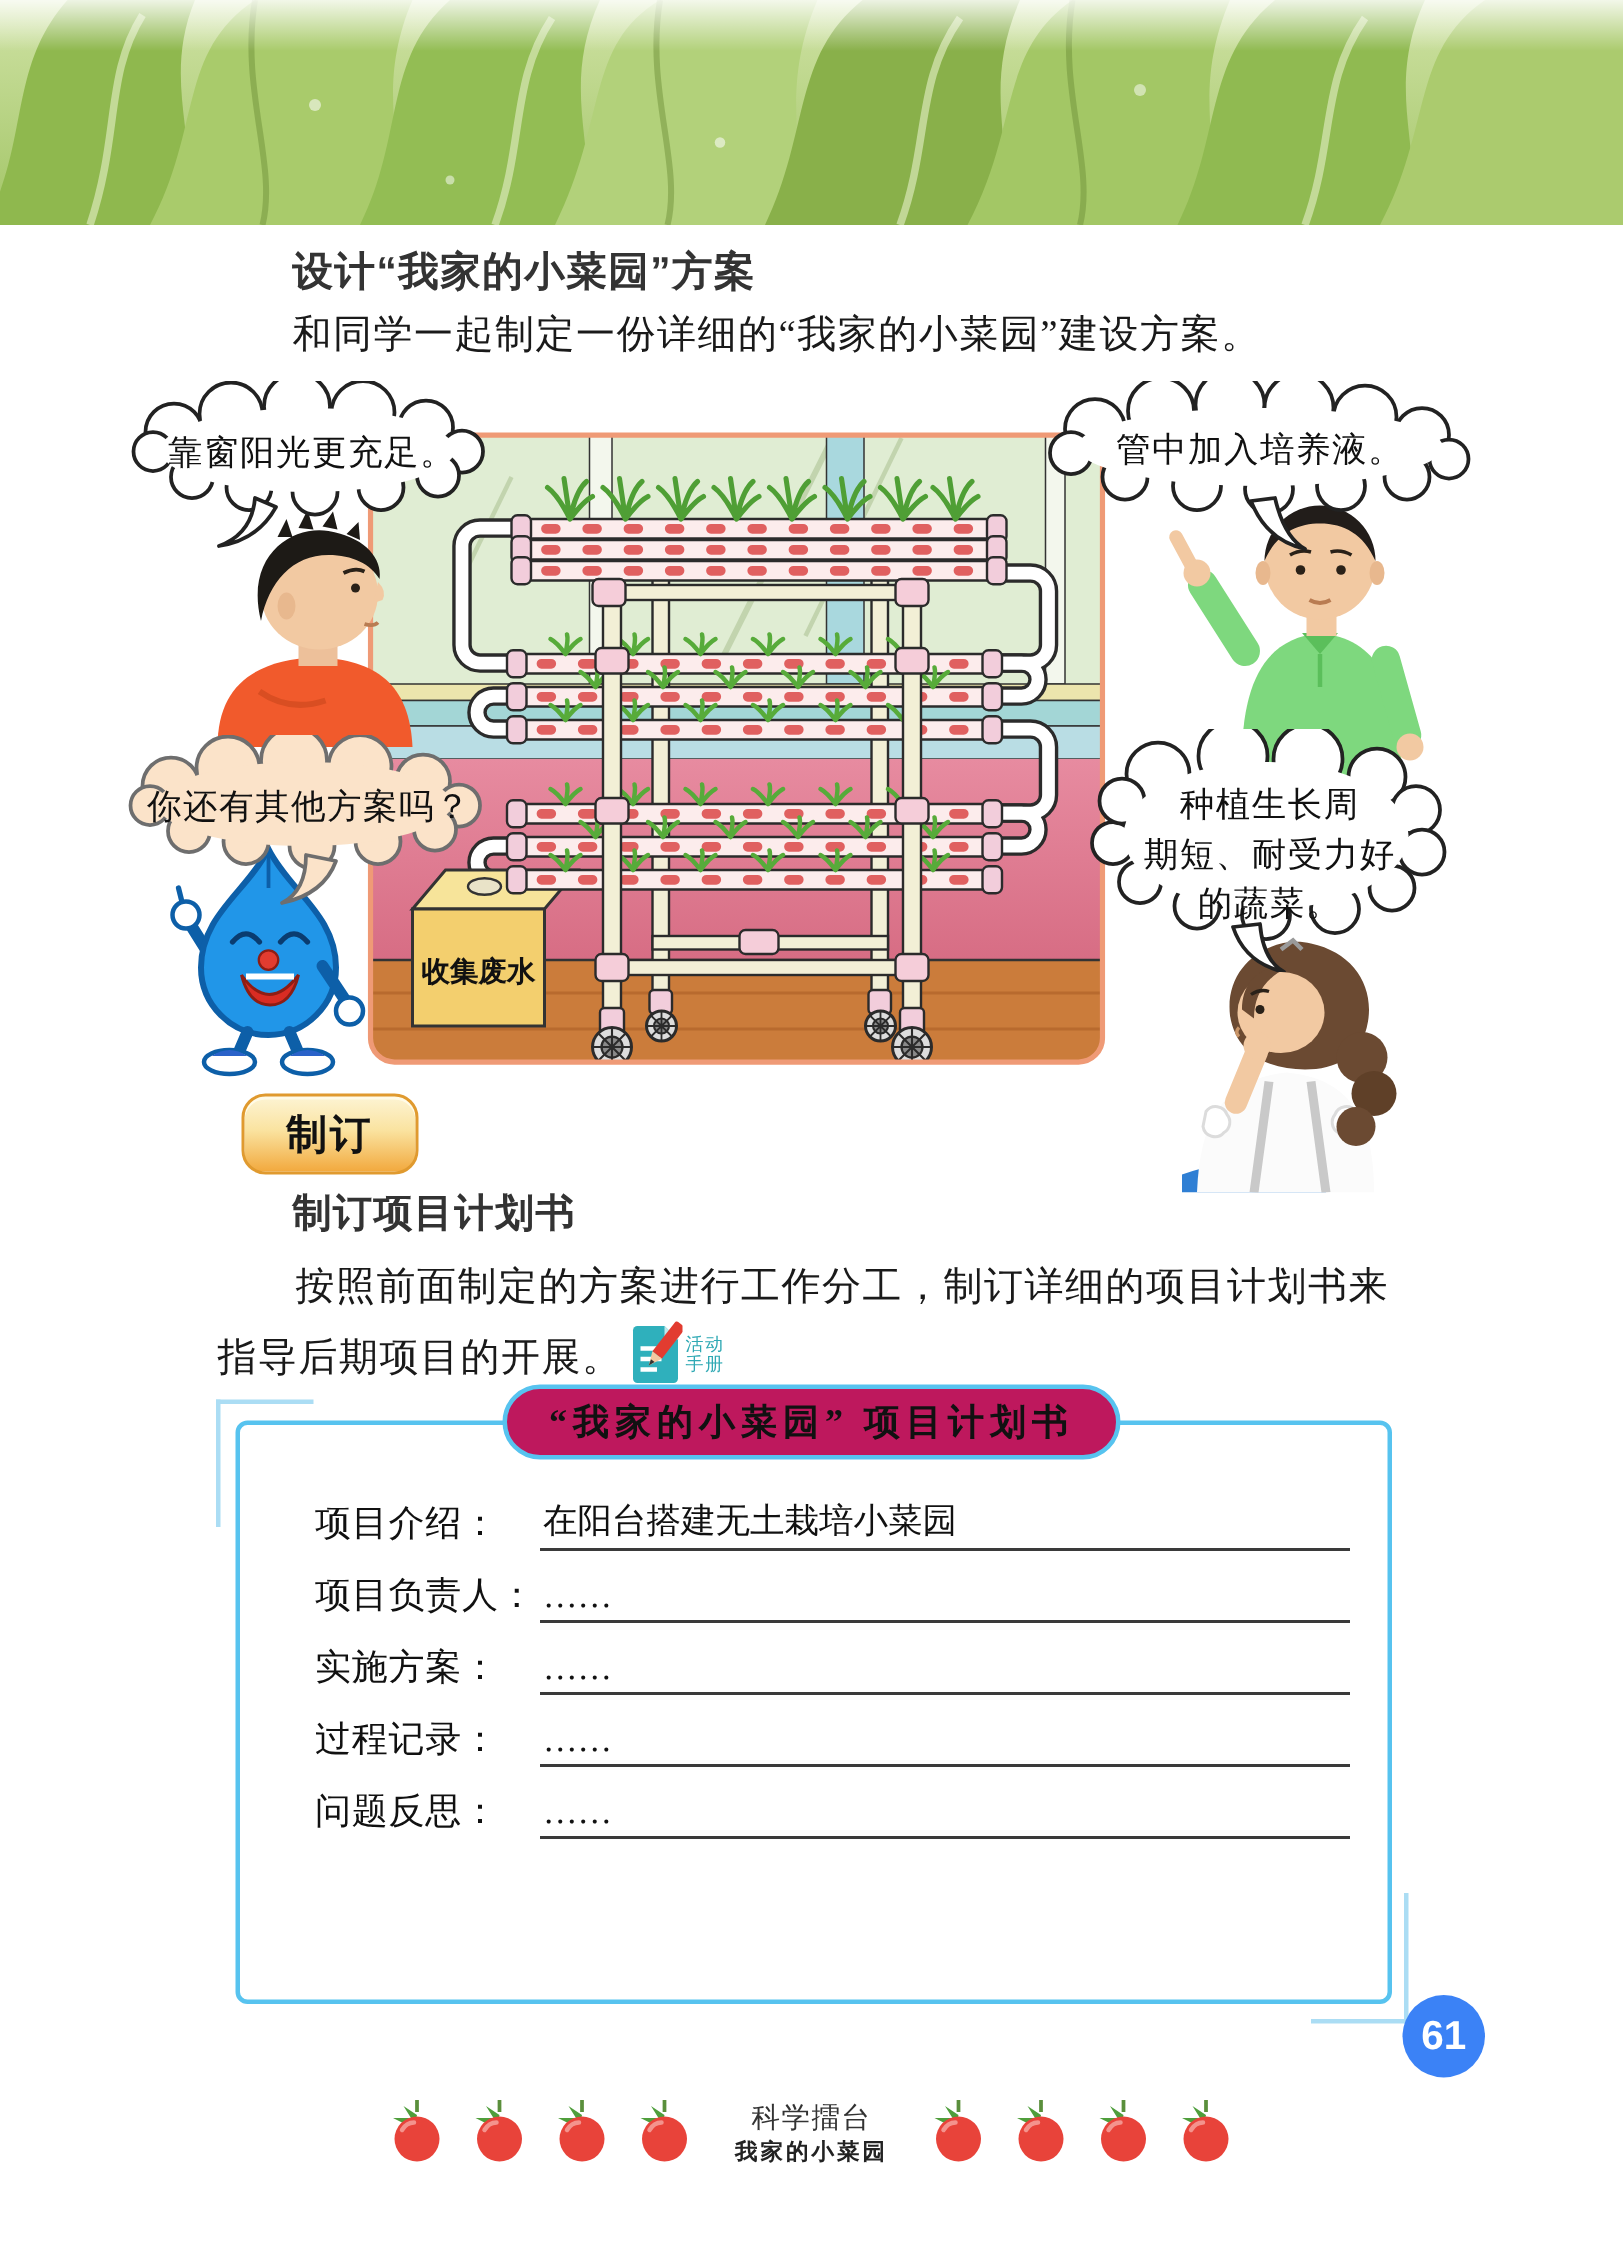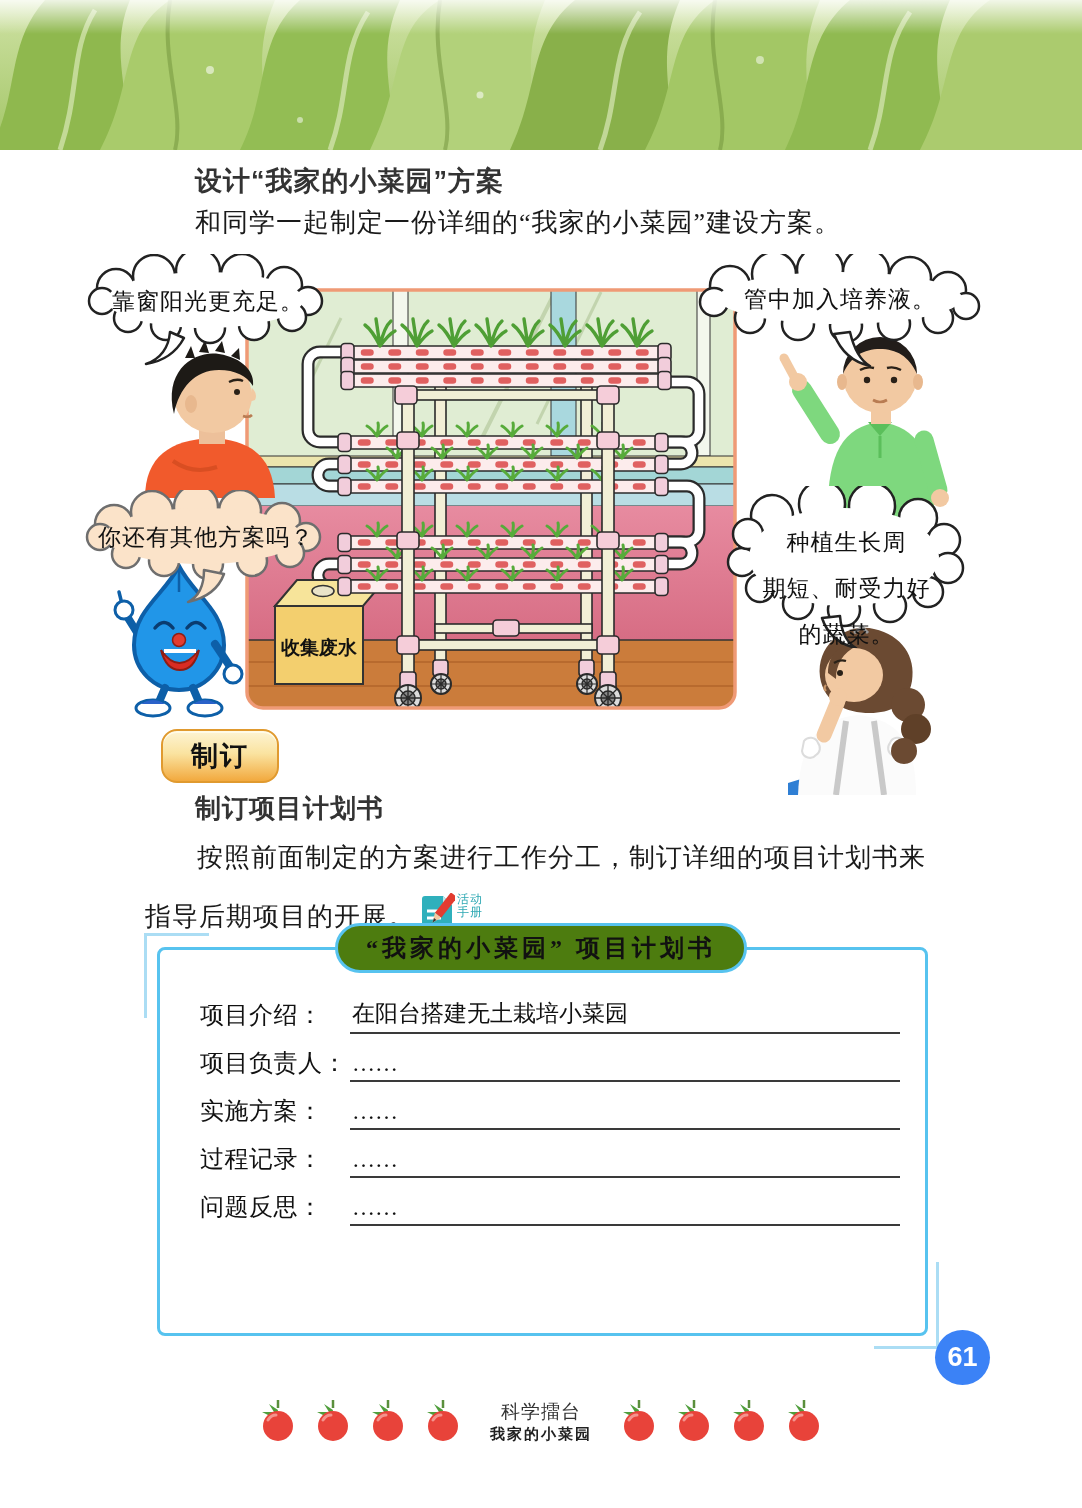--- a/index.html
+++ b/index.html
@@ -16,54 +16,54 @@
   .bubble{z-index:5;}
   .bubble .btxt{position:absolute;left:0;right:0;text-align:center;font-family:"Liberation Serif",serif;
         font-size:23px;color:#111;letter-spacing:1px;}
   .b1{left:82px;top:254px;width:252px;height:120px;}
   .b1 .btxt{top:32px;}
   .b2{left:690px;top:254px;width:300px;height:120px;}
   .b2 .btxt{top:30px;}
   .b3{left:80px;top:490px;width:252px;height:120px;}
   .b3 .btxt{top:32px;}
   .b4{left:722px;top:486px;width:245px;height:162px;}
-  .b4 .btxt{top:34px;left:22px;right:18px;line-height:46px;white-space:pre-line;}
+  .b4 .btxt{top:34px;left:22px;right:18px;line-height:33px;white-space:pre-line;}
 
   .illo{left:245px;top:288px;width:492px;height:422px;z-index:1;}
   .kid{z-index:3;}
   .boy1{left:115px;top:336px;width:190px;height:162px;}
   .boy2{left:768px;top:328px;width:225px;height:192px;}
   .girl{left:758px;top:613px;width:182px;height:182px;}
   .mascot{left:103px;top:548px;width:152px;height:170px;z-index:4;}
 
   .badge{left:161px;top:729px;width:114px;height:50px;border-radius:16px;
         background:linear-gradient(180deg,#fdf4d4 0%,#fae3a0 45%,#f2a93e 100%);
         border:2px solid #e09a2f;box-shadow:inset 0 2px 0 #fffbe8;
         display:flex;align-items:center;justify-content:center;
         font-size:27px;font-weight:bold;color:#111;letter-spacing:2px;}
   .h2{left:195px;top:791px;font-size:26px;font-weight:bold;color:#333;letter-spacing:1px;}
   .para{left:145px;top:834px;width:796px;font-size:26px;line-height:47px;color:#1a1a1a;
         text-indent:2em;letter-spacing:1px;}
-  .hb{display:inline-flex;align-items:flex-start;vertical-align:-12px;margin-left:4px;margin-top:12px;}
+  .hb{display:inline-flex;align-items:center;vertical-align:-12px;margin-left:4px;}
   .hb .hbl{display:flex;flex-direction:column;font-size:12px;line-height:13px;
         color:#2fa9b4;font-family:"Liberation Sans",sans-serif;text-indent:0;margin-left:2px;}
 
   .formbox{left:157px;top:947px;width:765px;height:383px;border:3px solid #57c3ef;border-radius:8px;
         background:#fff;z-index:2;}
   .brk{z-index:1;}
   .brk-tl{left:144px;top:933px;width:62px;height:82px;border-left:3px solid #abddf4;border-top:3px solid #abddf4;}
   .brk-br{left:874px;top:1262px;width:62px;height:84px;border-right:3px solid #abddf4;border-bottom:3px solid #abddf4;}
   .pill{left:541px;top:923px;transform:translateX(-50%);height:44px;padding:0 28px;
-        background:#4d7c0f;border:3px solid #57c3ef;border-radius:26px;z-index:3;
+        background:#be185d;border:3px solid #57c3ef;border-radius:26px;z-index:3;
         display:flex;align-items:center;font-family:"Liberation Serif",serif;
         font-size:24px;font-weight:bold;letter-spacing:4px;color:#111;white-space:nowrap;}
   .rows{left:200px;top:986px;width:700px;z-index:4;display:flex;flex-direction:column;}
   .frow{display:flex;align-items:flex-end;height:48px;}
   .flabel{width:150px;font-family:"Liberation Serif",serif;font-size:24px;color:#111;
-        padding-bottom:3px;flex:none;letter-spacing:0.5px;}
+        padding-bottom:3px;flex:none;letter-spacing:0.5px;margin-left:10px;}
   .fval{flex:1;border-bottom:2px solid #3a3a3a;font-family:"Liberation Serif",serif;
         font-size:23px;color:#111;padding:0 0 3px 2px;white-space:nowrap;overflow:hidden;}
 
   .pagenum{left:935px;top:1330px;width:55px;height:55px;border-radius:50%;background:#3b82f6;
         display:flex;align-items:center;justify-content:center;color:#fff;
         font-size:27px;font-weight:bold;z-index:6;}
 
   .footer{left:0;top:1398px;width:1082px;display:flex;align-items:center;justify-content:center;gap:15px;}
   .ftxt{display:flex;flex-direction:column;align-items:center;margin:0 12px;}
   .fseries{font-size:19px;color:#333;letter-spacing:1px;}

